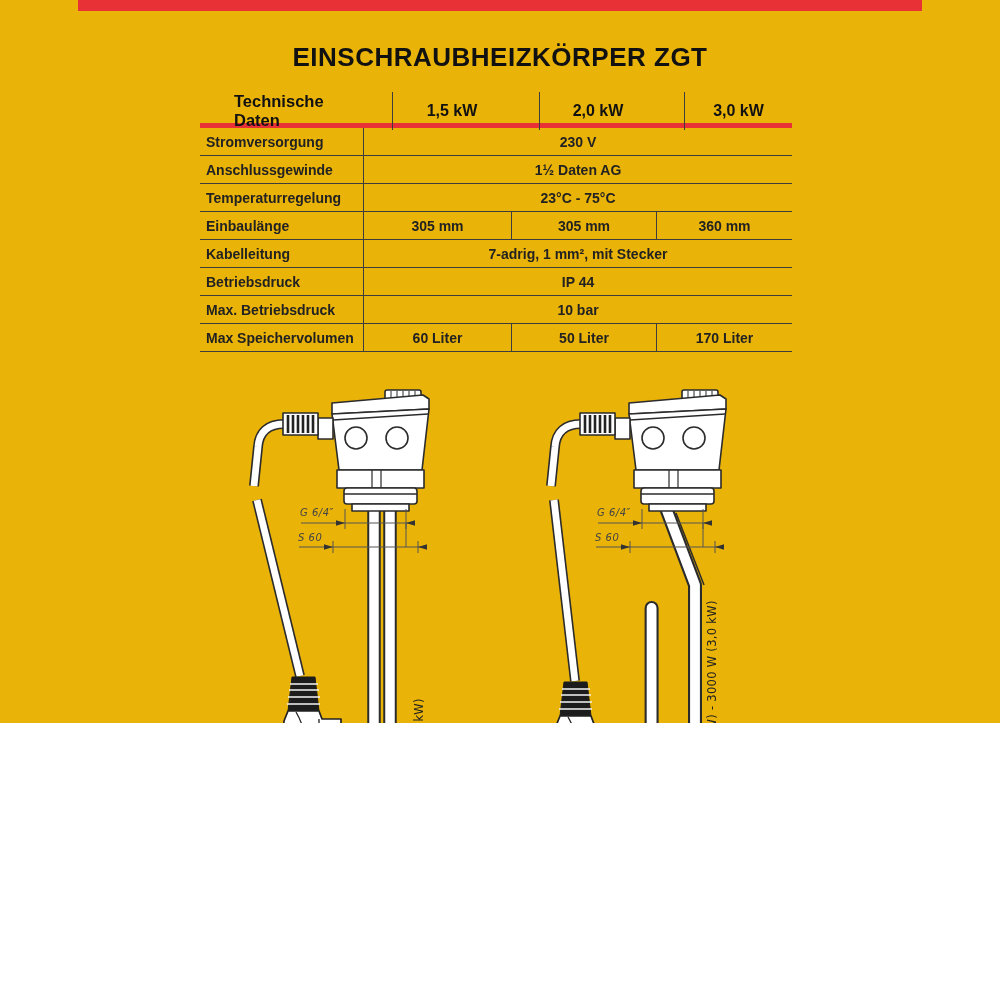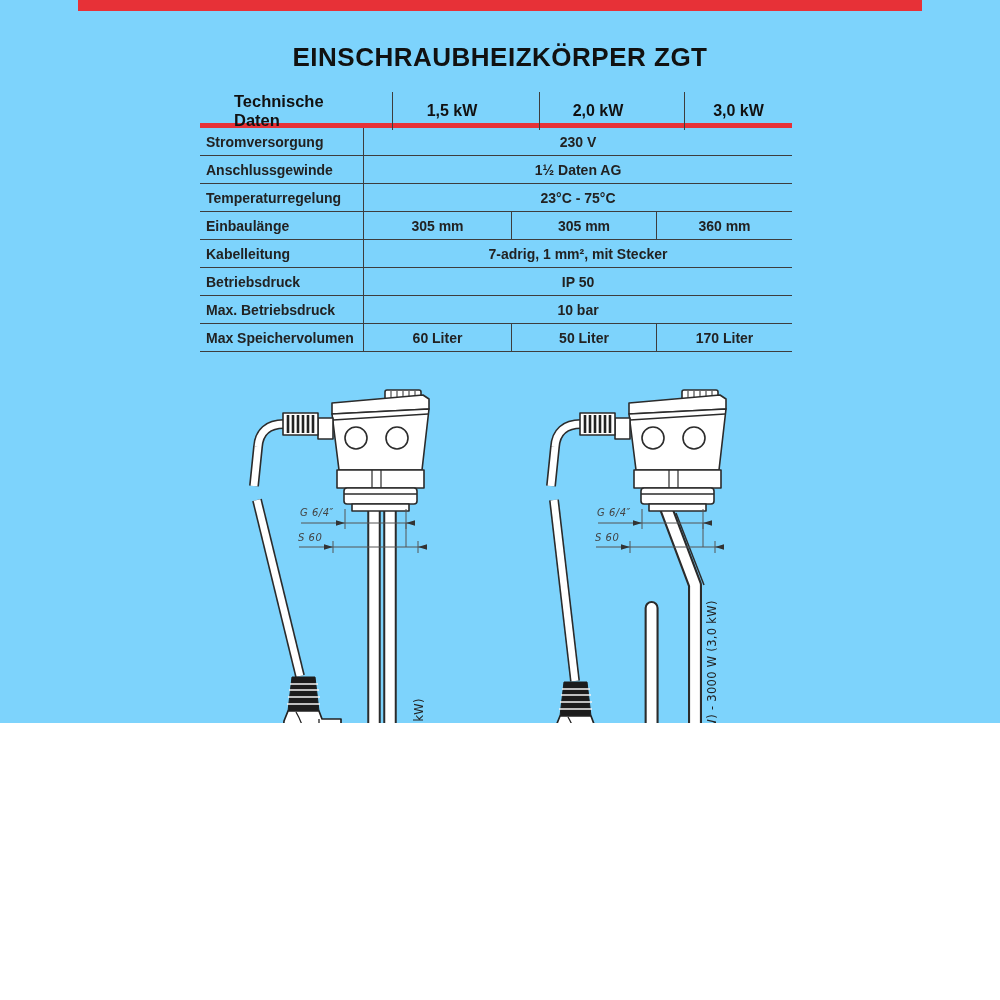--- a/index.html
+++ b/index.html
@@ -1,16 +1,16 @@
 <!DOCTYPE html>
 <html><head>
 <meta charset="utf-8">
 <style>
   html,body{margin:0;padding:0;background:#fff;}
-  .page{position:relative;width:1000px;height:723px;background:#7dd3fc;overflow:hidden;
+  .page{position:relative;width:1000px;height:723px;background:#eab308;overflow:hidden;
         font-family:"Liberation Sans", sans-serif;color:#1c1c1c;}
   .red-bar{position:absolute;left:78px;width:844px;background:#e73137;}
   .red-bar.top{top:0;height:11px;}
   .red-bar.bottom{top:990px;height:10px;}
   .page-title{position:absolute;left:0;top:42px;width:100%;text-align:center;
               font-size:26px;font-weight:bold;letter-spacing:.5px;color:#111;margin:0;}
   
   .spec-table{position:absolute;left:200px;top:92px;width:592px;}
   .t-head{display:grid;grid-template-columns:164px 147px 145px 136px;height:31px;}
   .t-head .h-cell{display:flex;align-items:center;justify-content:center;
@@ -68,21 +68,21 @@
           <div class="t-val t-col0">305 mm</div>
           <div class="t-val t-col1">305 mm</div>
           <div class="t-val t-col2">360 mm</div>
         </div>
         <div class="t-row">
           <div class="t-label">Kabelleitung</div>
           <div class="t-val t-span">7-adrig, 1 mm², mit Stecker</div>
         </div>
         <div class="t-row">
           <div class="t-label">Betriebsdruck</div>
-          <div class="t-val t-span">IP 50</div>
+          <div class="t-val t-span">IP 44</div>
         </div>
         <div class="t-row">
           <div class="t-label">Max. Betriebsdruck</div>
           <div class="t-val t-span">10 bar</div>
         </div>
         <div class="t-row">
           <div class="t-label">Max Speichervolumen</div>
           <div class="t-val t-col0">60 Liter</div>
           <div class="t-val t-col1">50 Liter</div>
           <div class="t-val t-col2">170 Liter</div>

